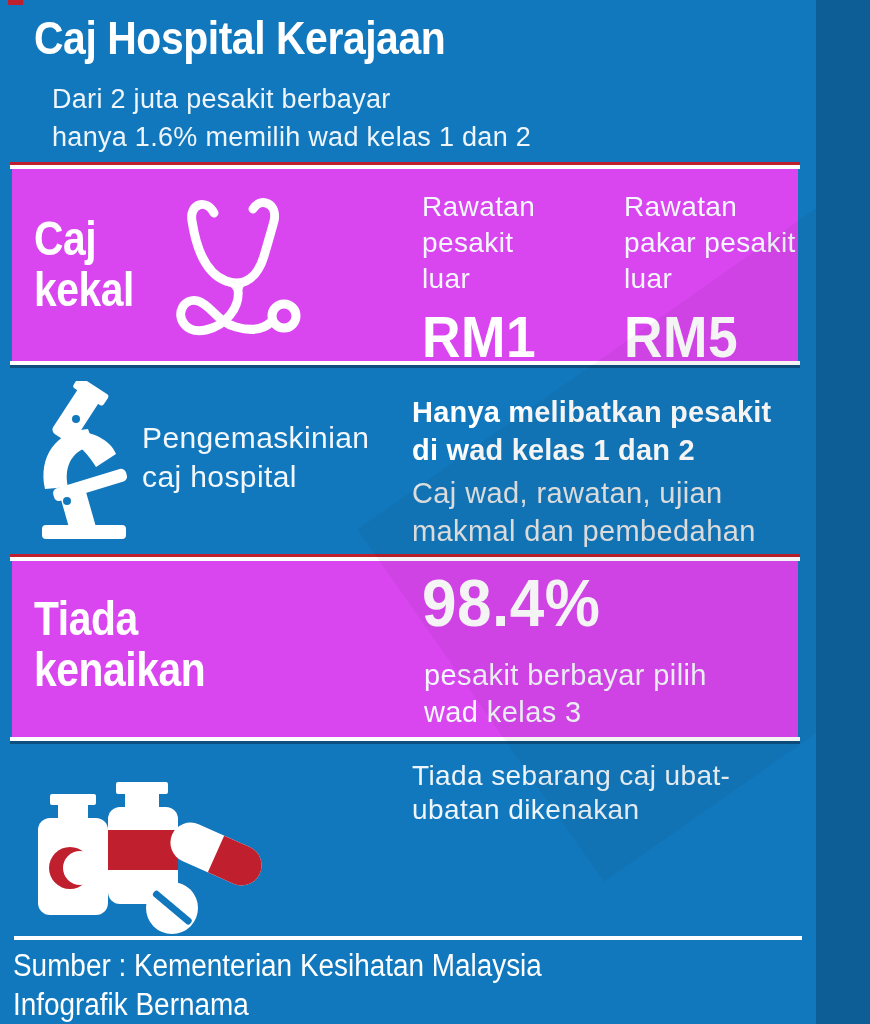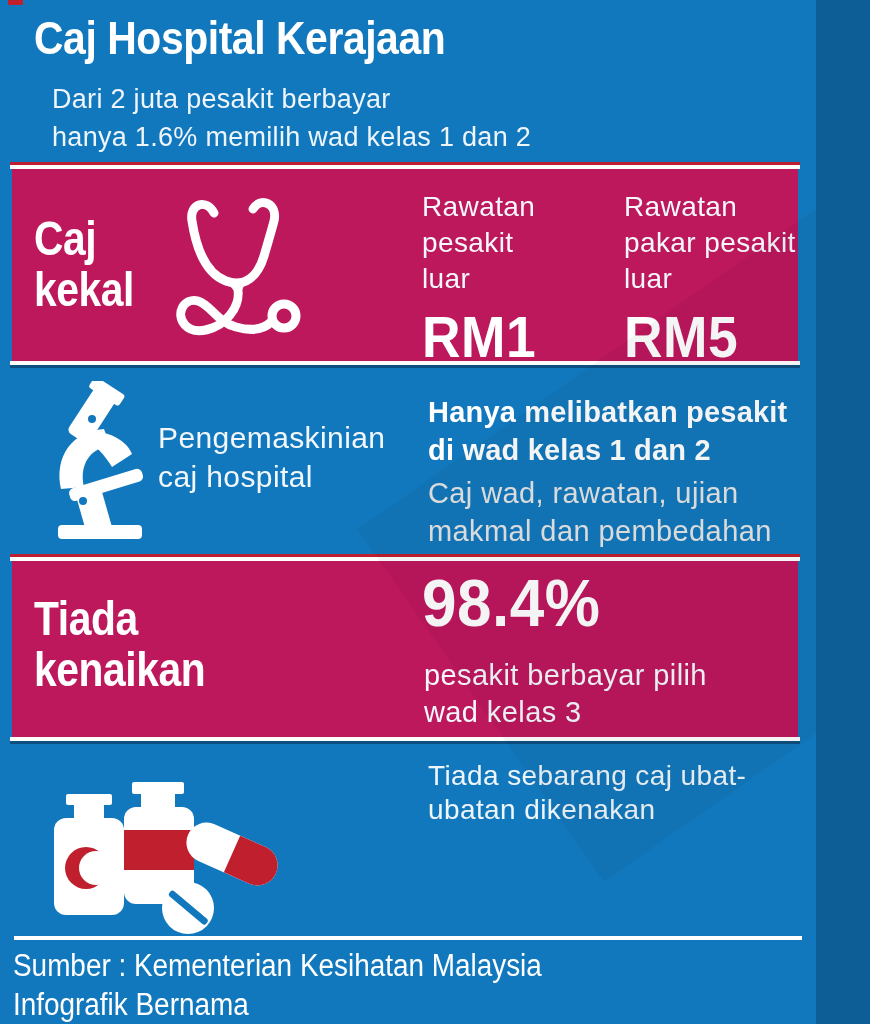--- a/index.html
+++ b/index.html
@@ -23,21 +23,21 @@
   }
   .subtitle { position:absolute; left:52px; top:80px; font-size:27px; line-height:38px; color:#eef5fb; letter-spacing:0.3px; }
   
   .band { position:absolute; left:0; right:0; z-index:2; }
   .band-1 { top:162px; }
   .band-2 { top:554px; }
   .rule { margin:0 16px 0 10px; }
   .rule-red   { height:3px; background:#c0202e; }
   .rule-white { height:4px; background:#ffffff; }
   .rule-dark  { height:3px; background:rgba(8,32,54,0.45); }
-  .panel { position:relative; margin:0 18px 0 12px; background:#be185d; }
+  .panel { position:relative; margin:0 18px 0 12px; background:#d946ef; }
   .panel-1 { height:192px; }
   .panel-2 { height:176px; }
   .band-label {
     position:absolute; left:22px;
     font-size:48px; font-weight:800; line-height:51px; letter-spacing:-0.5px;
     transform:scaleX(0.85); transform-origin:0 0; white-space:nowrap;
   }
   .panel-1 .band-label { top:44px; }
   .panel-2 .band-label { top:32px; }
   .stetho-icon { position:absolute; left:148px; top:16px; }
@@ -49,21 +49,21 @@
     font-size:58px; font-weight:800; margin-top:6px; letter-spacing:0.5px;
     transform:scaleX(0.92); transform-origin:0 0; white-space:nowrap;
   }
   .big-value {
     position:absolute; left:410px; top:4px;
     font-size:66px; font-weight:800; letter-spacing:0.5px;
     transform:scaleX(0.94); transform-origin:0 0; white-space:nowrap;
   }
   .value-caption { position:absolute; left:412px; top:96px; font-size:29px; line-height:37px; color:#f4f8fc; letter-spacing:0.4px; }
   
-  .section { position:absolute; left:0; right:8px; z-index:1;margin-left:16px; }
+  .section { position:absolute; left:0; right:8px; z-index:1; }
   .section-1 { top:368px; height:186px; }
   .section-2 { top:744px; height:190px; }
   .micro-icon { position:absolute; left:26px; top:13px; }
   .med-icon   { position:absolute; left:20px; top:14px; }
   .side-caption { position:absolute; left:142px; top:50px; font-size:30px; line-height:39px; color:#f2f7fb; letter-spacing:0.4px; }
   .bold-block { position:absolute; left:412px; top:25px; font-size:29px; line-height:38px; font-weight:700; letter-spacing:0.2px; }
   .body-block { position:absolute; left:412px; top:106px; font-size:29px; line-height:38px; color:#e5e5e5; letter-spacing:0.4px; }
   .med-block-1 { position:absolute; left:412px; top:15px;  font-size:28px; line-height:34px; color:#eef5fb; letter-spacing:0.4px; }
   .med-block-2 { position:absolute; left:412px; top:92px;  font-size:28px; line-height:34px; color:#eef5fb; letter-spacing:0.4px; }
   

